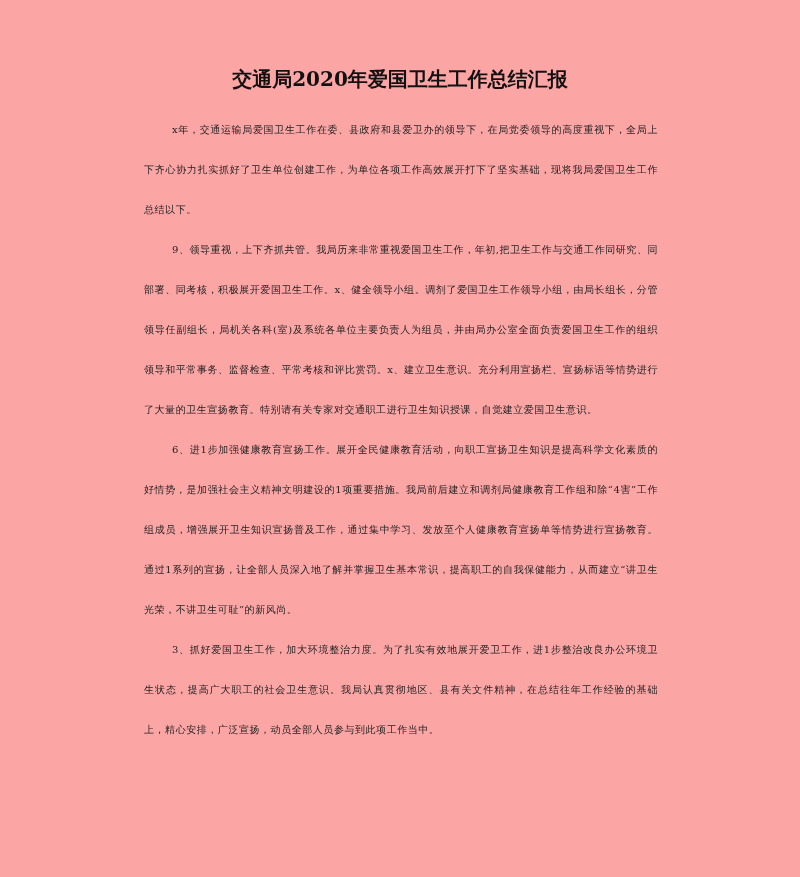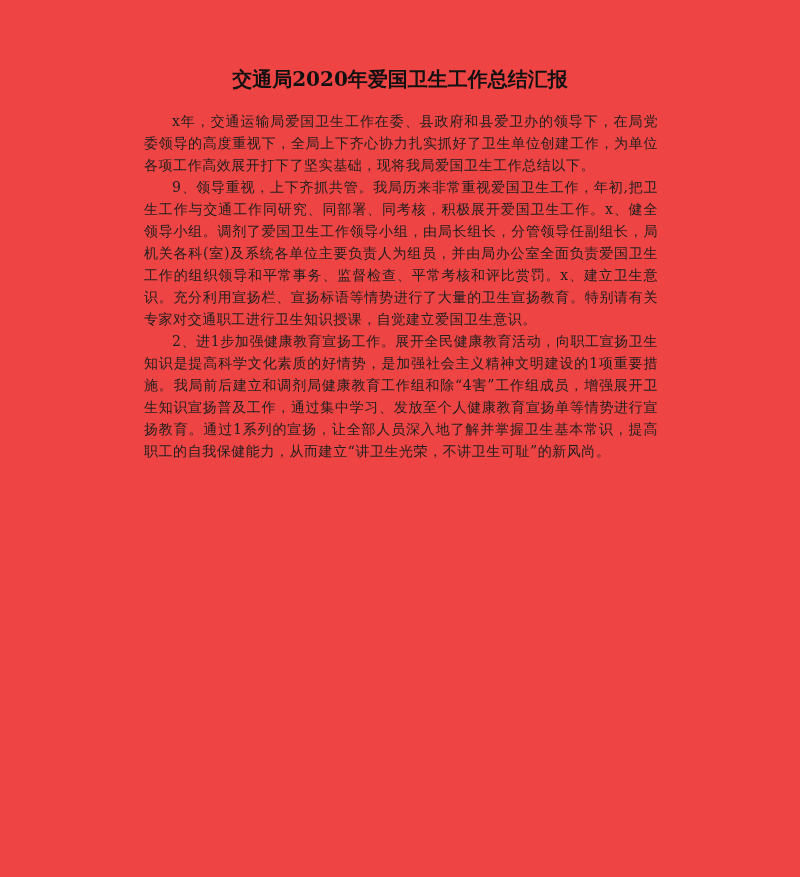--- a/index.html
+++ b/index.html
@@ -13,21 +13,21 @@
       position: relative;
       overflow: hidden;
       font-family: "DejaVu Serif", "Liberation Serif", serif;
       color: #1a1a1a;
     }
     .page {
       position: absolute;
       left: 0; top: 0;
       width: 800px;
       height: 877px;
-      background: #ef4444;
+      background: #fca5a5;
     }
     .title {
       position: absolute;
       top: 52px;
       left: 0;
       width: 800px;
       text-align: center;
       font-family: "DejaVu Serif", "Liberation Serif", serif;
       font-weight: bold;
       font-size: 20px;
@@ -36,33 +36,34 @@
       letter-spacing: 0px;
     }
     .body-text {
       position: absolute;
       left: 144px;
       top: 110px;
       width: 514px;
     }
     .para {
       margin: 0;
-      font-size: 14px;
-      line-height: 22px;
+      font-size: 10px;
+      line-height: 40px;
       text-indent: 28px;
       text-align: justify;
       text-align-last: left;
       letter-spacing: 0.55px;
       color: #1f1f1f;
       font-family: "DejaVu Serif", "Liberation Serif", serif;
     }
   </style>
 </head>
 <body>
 
 <div class="page">
   <h1 class="title">交通局2020年爱国卫生工作总结汇报</h1>
   <div class="body-text">
     <p class="para">x年，交通运输局爱国卫生工作在委、县政府和县爱卫办的领导下，在局党委领导的高度重视下，全局上下齐心协力扎实抓好了卫生单位创建工作，为单位各项工作高效展开打下了坚实基础，现将我局爱国卫生工作总结以下。</p>
     <p class="para">9、领导重视，上下齐抓共管。我局历来非常重视爱国卫生工作，年初,把卫生工作与交通工作同研究、同部署、同考核，积极展开爱国卫生工作。x、健全领导小组。调剂了爱国卫生工作领导小组，由局长组长，分管领导任副组长，局机关各科(室)及系统各单位主要负责人为组员，并由局办公室全面负责爱国卫生工作的组织领导和平常事务、监督检查、平常考核和评比赏罚。x、建立卫生意识。充分利用宣扬栏、宣扬标语等情势进行了大量的卫生宣扬教育。特别请有关专家对交通职工进行卫生知识授课，自觉建立爱国卫生意识。</p>
-    <p class="para">2、进1步加强健康教育宣扬工作。展开全民健康教育活动，向职工宣扬卫生知识是提高科学文化素质的好情势，是加强社会主义精神文明建设的1项重要措施。我局前后建立和调剂局健康教育工作组和除“4害”工作组成员，增强展开卫生知识宣扬普及工作，通过集中学习、发放至个人健康教育宣扬单等情势进行宣扬教育。通过1系列的宣扬，让全部人员深入地了解并掌握卫生基本常识，提高职工的自我保健能力，从而建立“讲卫生光荣，不讲卫生可耻”的新风尚。</p>
+    <p class="para">6、进1步加强健康教育宣扬工作。展开全民健康教育活动，向职工宣扬卫生知识是提高科学文化素质的好情势，是加强社会主义精神文明建设的1项重要措施。我局前后建立和调剂局健康教育工作组和除“4害”工作组成员，增强展开卫生知识宣扬普及工作，通过集中学习、发放至个人健康教育宣扬单等情势进行宣扬教育。通过1系列的宣扬，让全部人员深入地了解并掌握卫生基本常识，提高职工的自我保健能力，从而建立“讲卫生光荣，不讲卫生可耻”的新风尚。</p>
+    <p class="para">3、抓好爱国卫生工作，加大环境整治力度。为了扎实有效地展开爱卫工作，进1步整治改良办公环境卫生状态，提高广大职工的社会卫生意识。我局认真贯彻地区、县有关文件精神，在总结往年工作经验的基础上，精心安排，广泛宣扬，动员全部人员参与到此项工作当中。</p>
   </div>
 </div>
 
 </body></html>

